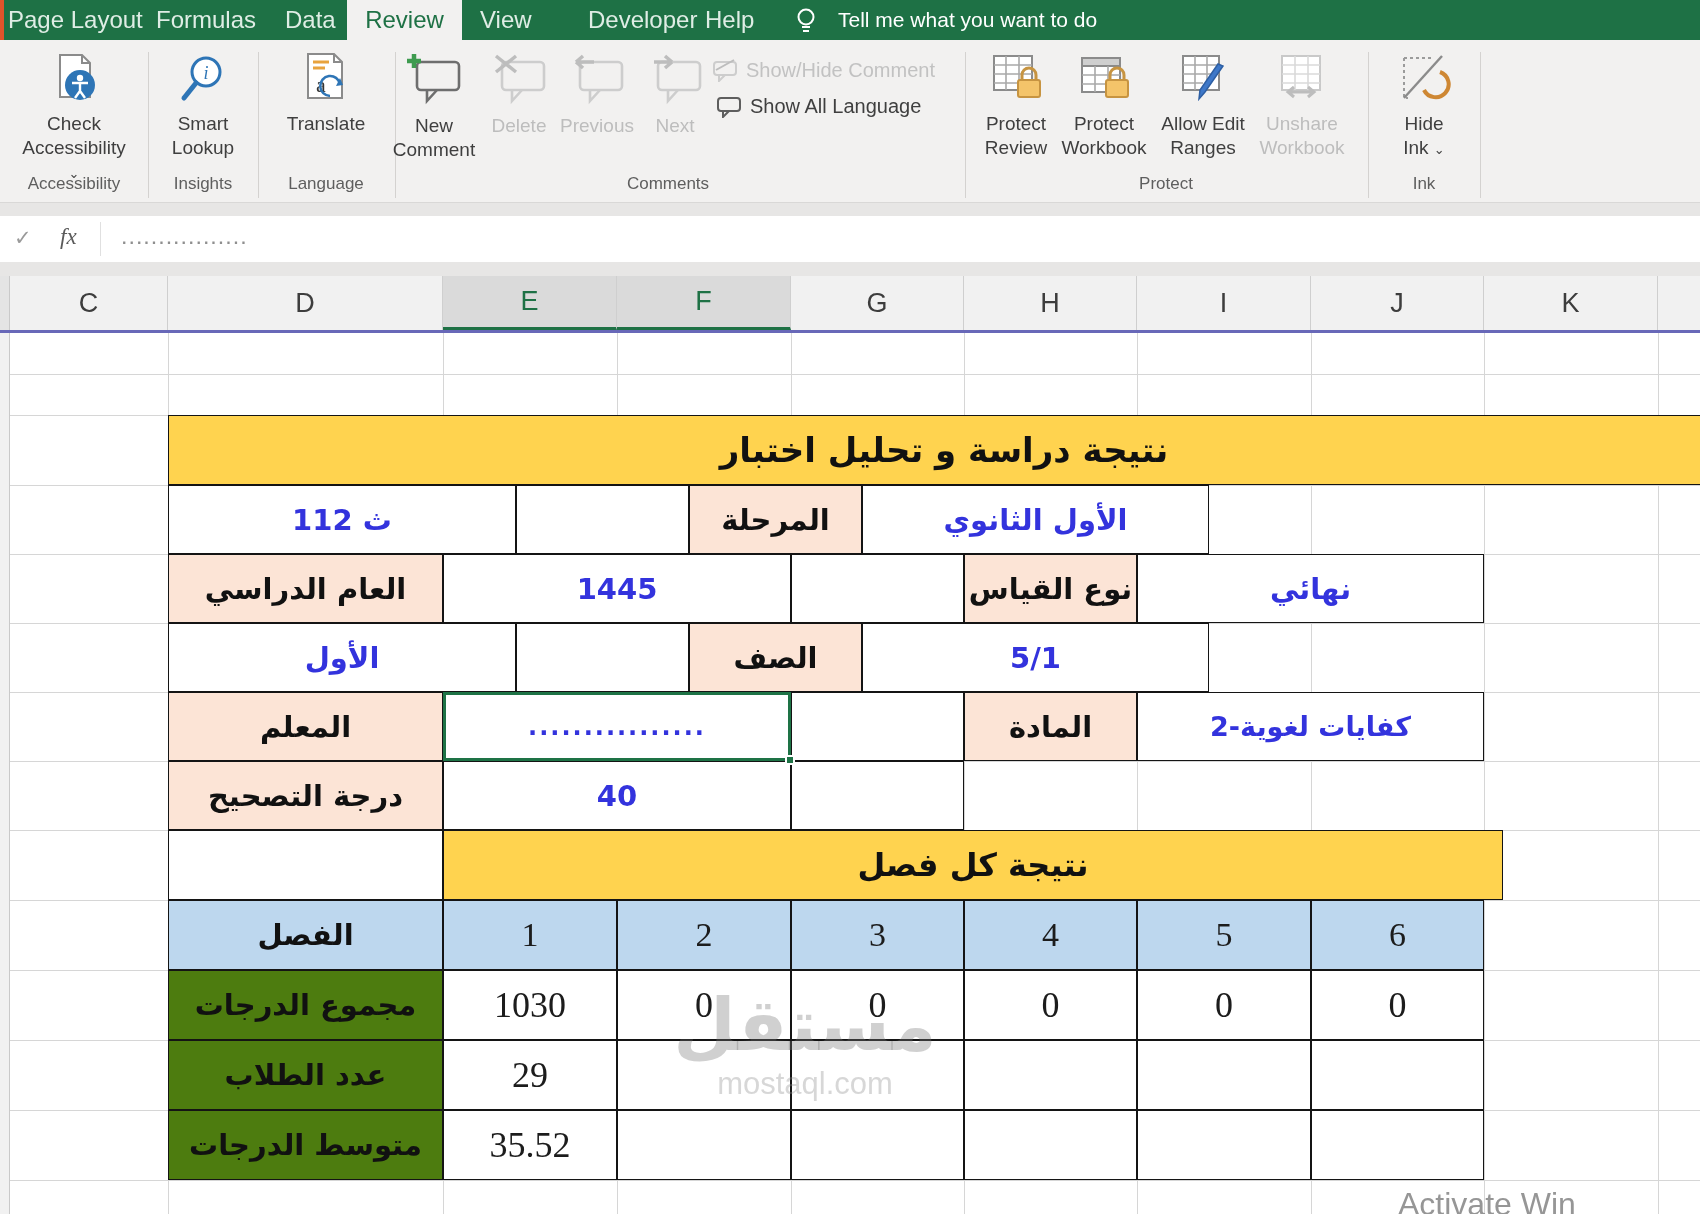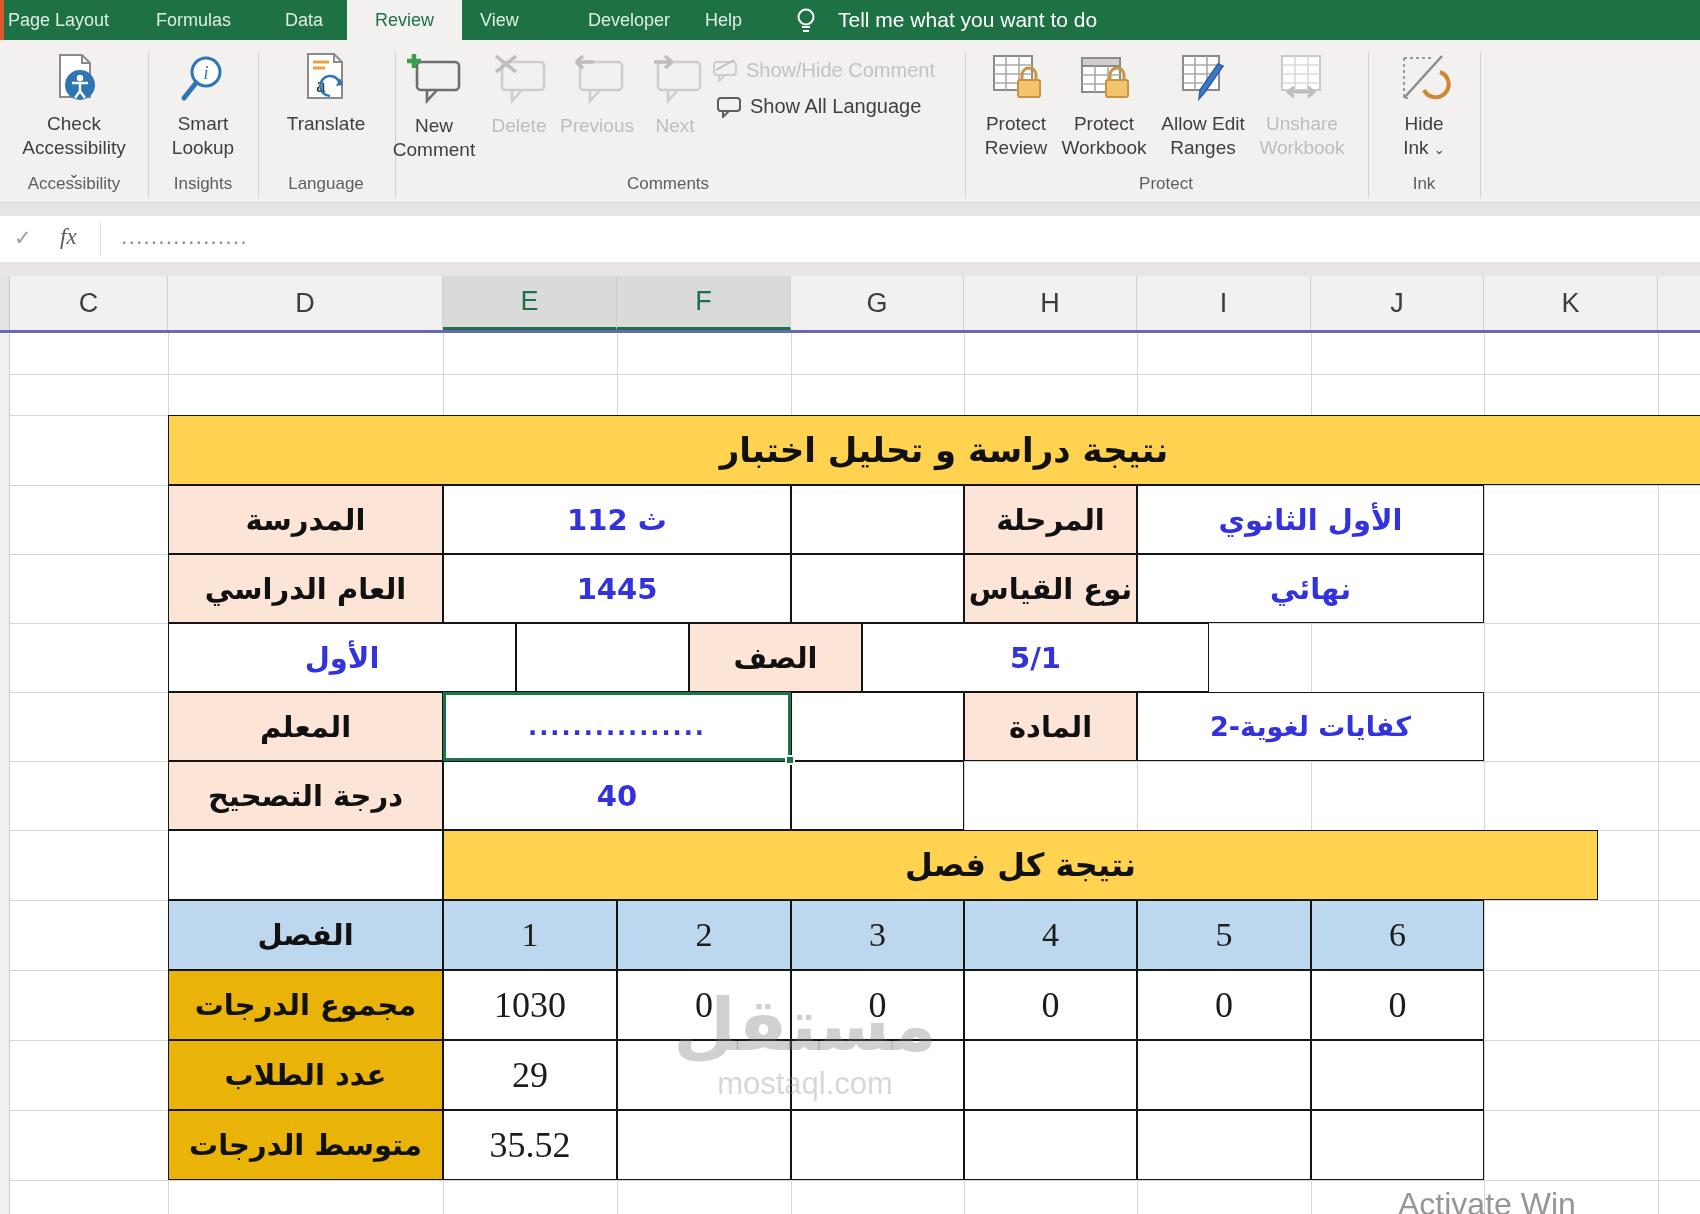--- a/index.html
+++ b/index.html
@@ -3,21 +3,21 @@
 <meta charset="utf-8">
 <style>
   html,body{margin:0;padding:0;background:#fff;}
   #stage{position:relative;width:1700px;height:1214px;overflow:hidden;
          font-family:"Liberation Sans",sans-serif;background:#fff;}
   .abs{position:absolute;}
 
   
   #tabbar{left:0;top:0;width:1700px;height:40px;background:#1E7145;}
   .tab{position:absolute;top:0;height:40px;display:flex;align-items:center;
-       color:#DFEDE5;font-size:18px;white-space:nowrap;cursor:default;}
+       color:#DFEDE5;font-size:24px;white-space:nowrap;cursor:default;}
   .tab.active{background:#F2F1F0;color:#1E7145;justify-content:center;}
   #redstrip{left:0;top:0;width:4px;height:40px;background:#E0542B;}
   #tellme{position:absolute;top:0;height:40px;display:flex;align-items:center;
           color:#FFFFFF;font-size:21px;}
 
   
   #ribbon{left:0;top:40px;width:1700px;height:162px;background:#F2F1F0;}
   .rsep{position:absolute;top:12px;width:1px;height:146px;background:#D4D2D0;}
   .bigbtn{position:absolute;top:12px;width:110px;height:126px;display:flex;
           flex-direction:column;align-items:center;cursor:pointer;}
@@ -54,27 +54,27 @@
   .glh{position:absolute;left:10px;width:1690px;height:1px;background:#D6D6D6;z-index:1;}
   .glv{position:absolute;top:333px;width:1px;height:881px;background:#D6D6D6;z-index:1;}
 
   
   .trow{position:absolute;left:168px;display:flex;z-index:2;}
   .c{box-sizing:border-box;border:1px solid #141414;display:flex;align-items:center;
      justify-content:center;background:#fff;overflow:hidden;}
   .pink{background:#FCE4D6;}
   .yellow{background:#FFD34F;}
   .blue{background:#BDD7EE;}
-  .green{background:#eab308;}
+  .green{background:#4d7c0f;}
   .albl{font-weight:bold;font-size:29px;color:#111;direction:rtl;font-family:"DejaVu Sans",sans-serif;}
   .bval{font-weight:bold;font-size:29px;color:#3333DD;direction:rtl;font-family:"DejaVu Sans",sans-serif;}
   .num{font-family:"Liberation Serif",serif;font-size:36px;color:#1C1C1C;}
   .title-t{font-weight:bold;font-size:34px;color:#111;direction:rtl;font-family:"DejaVu Sans",sans-serif;}
   .wD{width:275px}.wE{width:174px}.wF{width:174px}.wG{width:173px}.wH{width:173px}
-  .wI{width:174px}.wJ{width:173px}.wEF{width:348px}.wIJ{width:347px}.wEJ{width:1155px}
+  .wI{width:174px}.wJ{width:173px}.wEF{width:348px}.wIJ{width:347px}.wEJ{width:1060px}
   .h69{height:69px}.h70{height:70px}
 
   
   #selbox{left:443px;top:692px;width:348px;height:69px;border:3px solid #1E7346;
           box-sizing:border-box;z-index:3;background:transparent;}
   #selhandle{left:785px;top:755px;width:10px;height:10px;background:#1E7346;
              border:2px solid #fff;box-sizing:border-box;z-index:3;}
 
   
   #wm{left:640px;top:990px;width:330px;text-align:center;z-index:4;pointer-events:none;}
@@ -346,23 +346,20 @@
   <i class="glv" style="left:1484px"></i>
   <i class="glv" style="left:1658px"></i>
 
   <div class="trow" style="top:415px">
     <div class="c yellow h70" style="width:1552px">
       <span class="title-t">نتيجة دراسة و تحليل اختبار</span>
     </div>
   </div>
 
   <div class="trow" style="top:485px">
-    <div class="c pink wD h69">
-        <span class="albl">المدرسة</span>
-      </div>
     <div class="c wEF h69">
         <span class="bval">ث 112</span>
       </div>
     <div class="c wG h69"></div>
     <div class="c pink wH h69">
         <span class="albl">المرحلة</span>
       </div>
     <div class="c wIJ h69">
         <span class="bval">الأول الثانوي</span>
       </div>

